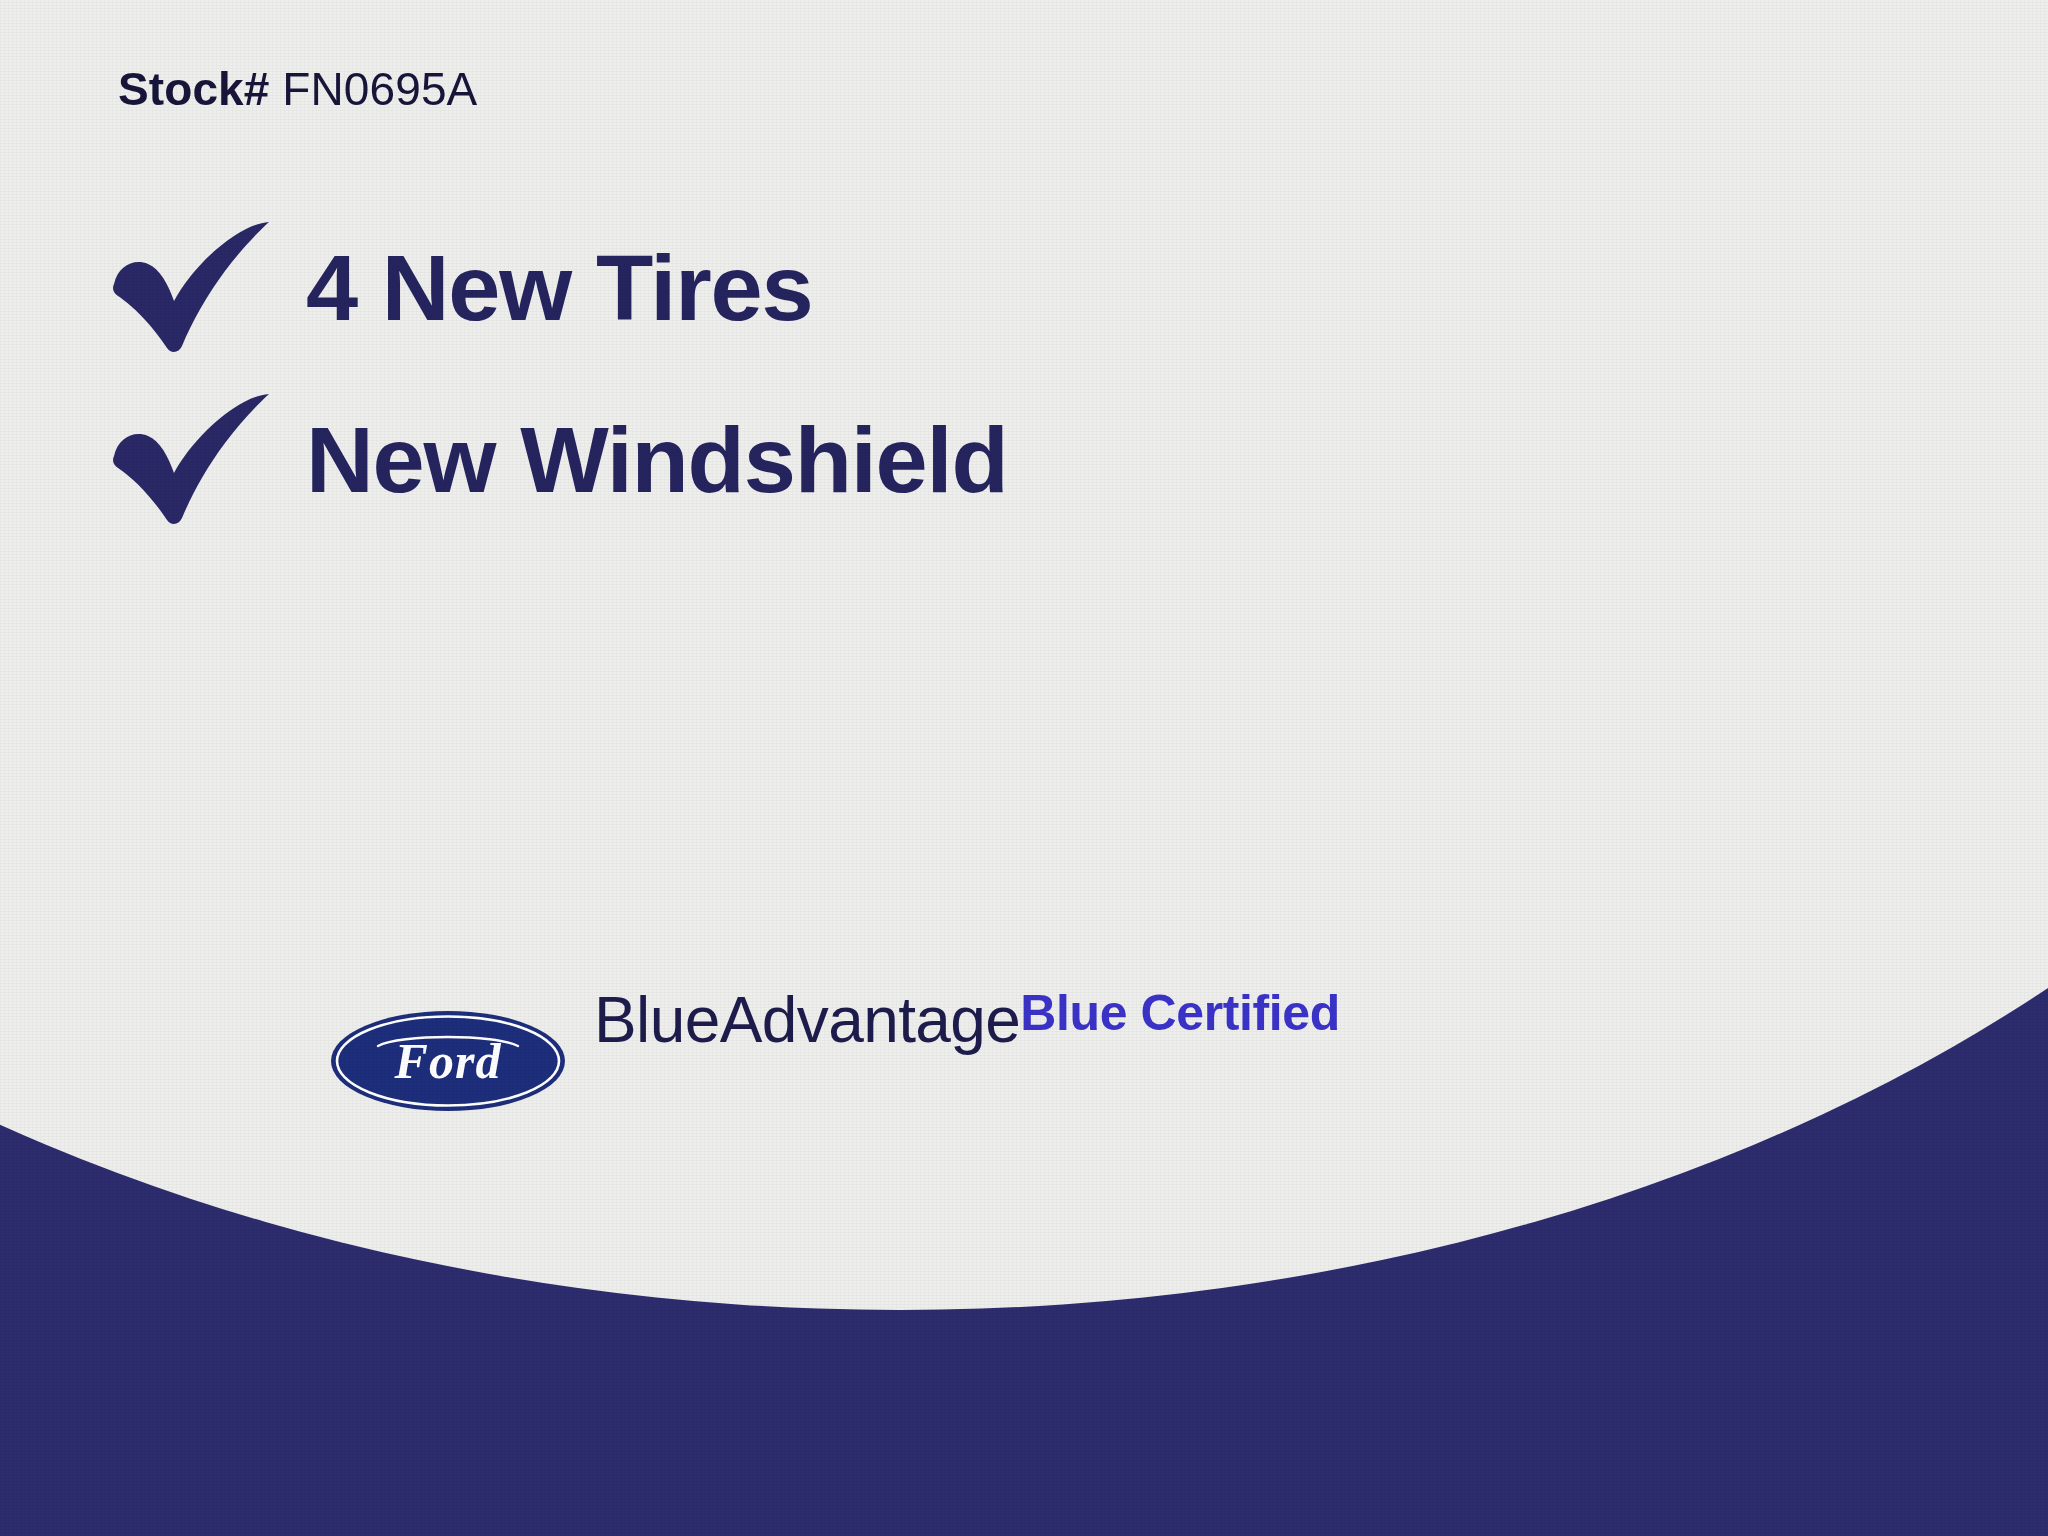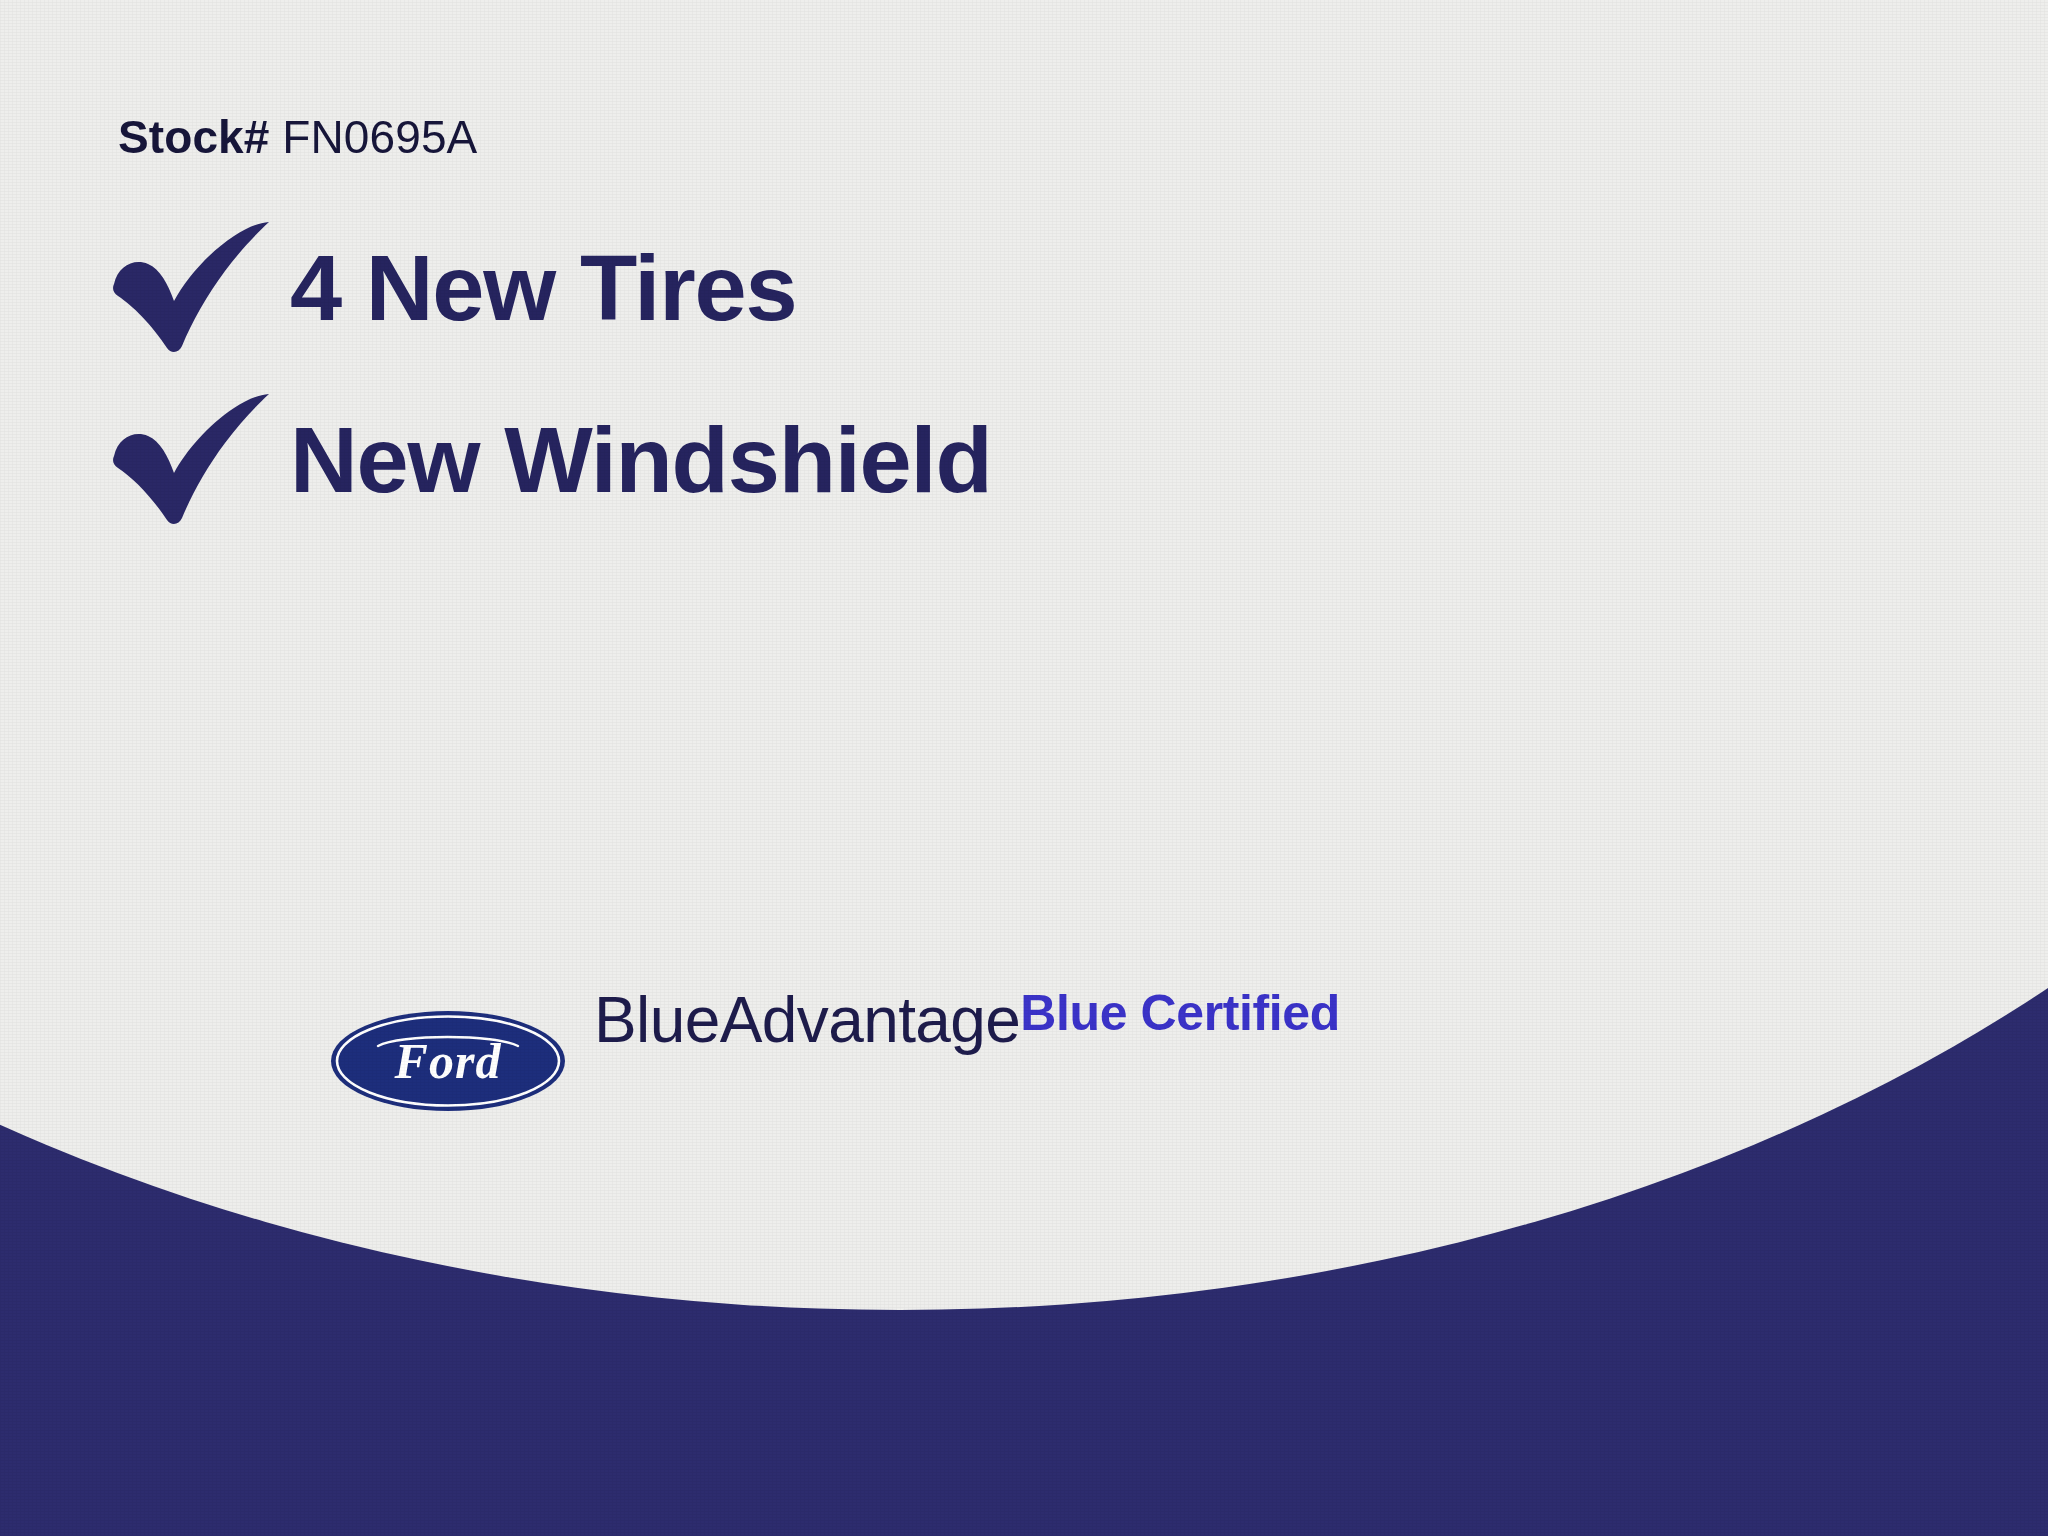--- a/index.html
+++ b/index.html
@@ -49,37 +49,37 @@
 
   
   .stock {
     position: absolute;
     left: 118px;
     top: 62px;
     font-size: 46px;
     letter-spacing: .1px;
     color: #17163a;
     white-space: nowrap;
-    margin-top: 48px;
   }
   .stock .lbl { font-weight: 700; }
   .stock .val { font-weight: 400; }
 
   
   .features {
     position: absolute;
     left: 100px;
     top: 212px;
     width: 1400px;
   }
   .feature-row {
     display: flex;
     align-items: center;
     height: 152px;
     margin-bottom: 20px;
+    gap: 16px;
   }
   .check-wrap {
     width: 190px;
     flex: 0 0 190px;
     display: flex;
     align-items: center;
     justify-content: flex-start;
     padding-left: 8px;
     box-sizing: border-box;
   }

